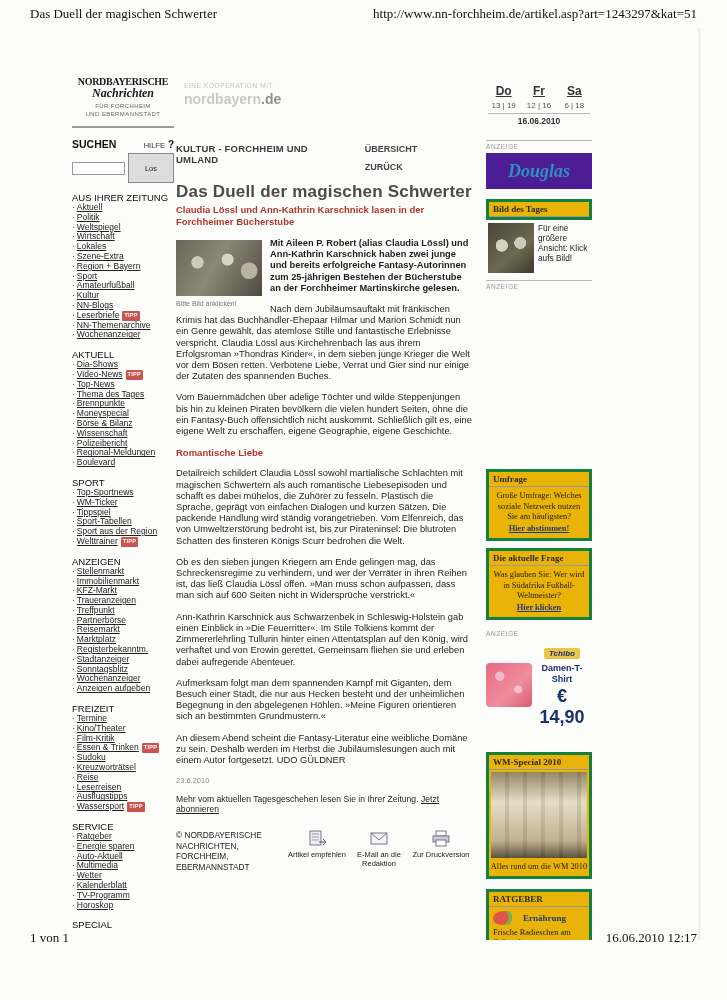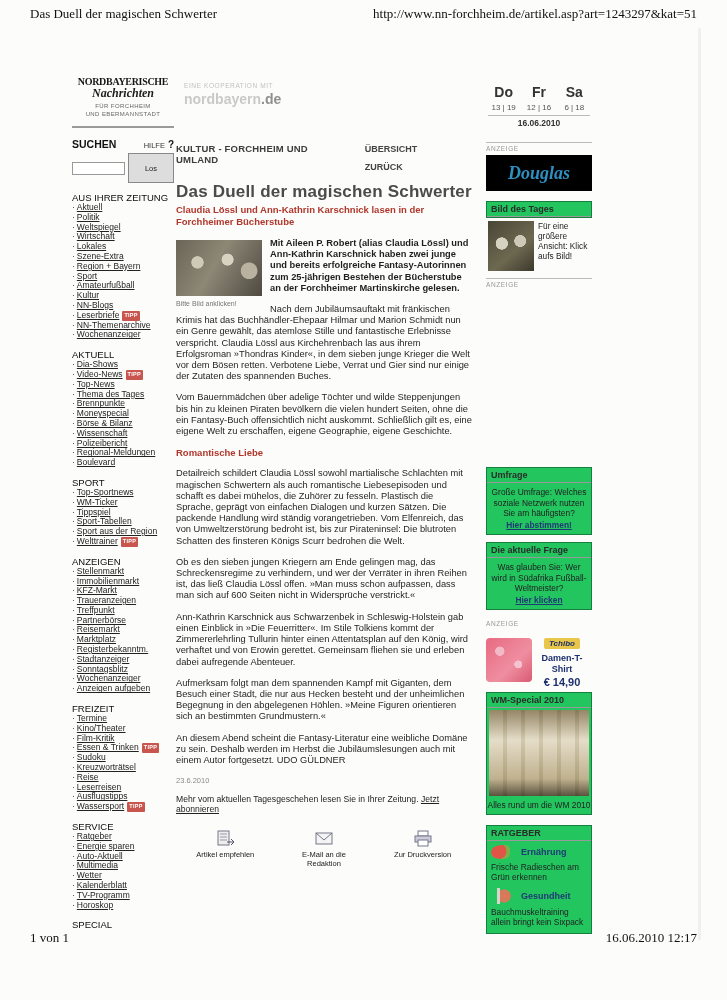--- a/index.html
+++ b/index.html
@@ -20,21 +20,21 @@
   .logo .l3{font-size:6px;color:#666;letter-spacing:.4px;margin-top:2px;}
   .logo-bar{position:absolute;left:0;top:50px;width:102px;height:2px;background:#9a9a9a;}
   .coop{position:absolute;left:112px;top:6px;}
   .coop .c1{font-size:6.5px;color:#c2c2c0;letter-spacing:.6px;}
   .coop .c2{font-size:14px;font-weight:bold;color:#c9c9c6;margin-top:2px;}
   .coop .c2 b{color:#8f8f8c;}
   
   .rightcol{position:absolute;left:414px;top:0;width:106px;}
   .weather{padding-top:8px;}
   .weather .days,.weather .temps{display:flex;text-align:center;}
-  .weather .days span{flex:1;font-weight:bold;font-size:14px;color:#333;}
+  .weather .days span{flex:1;font-weight:bold;font-size:12px;color:#333;text-decoration:underline;}
   .weather .temps span{flex:1;font-size:8px;color:#555;margin-top:3px;}
   .weather .wline{border-top:1px solid #bbb;margin:3px 2px 2px;}
   .weather .wdate{text-align:center;font-weight:bold;font-size:8.5px;color:#333;}
   
   .leftcol{position:absolute;left:0;top:62px;width:102px;}
   .searchrow{display:flex;align-items:baseline;}
   .searchrow .s1{font-weight:bold;font-size:10.5px;color:#111;flex:1;}
   .searchrow .s2{font-size:7.5px;color:#333;margin-right:3px;}
   .searchrow .s3{font-weight:bold;font-size:10px;color:#111;}
   .searchbar{display:flex;margin-top:3px;align-items:center;}
@@ -70,43 +70,43 @@
   .moreline .sublink{text-decoration:underline;cursor:pointer;}
   .footrow{display:flex;margin-top:16px;}
   .copyright{font-size:8.3px;color:#222;width:150px;line-height:10.5px;}
   .actions{flex:1;display:flex;justify-content:space-around;text-align:center;}
   .action{width:62px;cursor:pointer;}
   .action svg{display:block;margin:0 auto 3px;}
   .action .alabel{font-size:7.5px;line-height:9px;color:#222;}
   
   .anz-div{border-top:1px solid #bbb;margin-top:14px;}
   .anz-label{font-size:6.5px;color:#999;letter-spacing:.6px;margin:2px 0 3px;}
-  .douglas{height:36px;background:#000000;display:flex;align-items:center;justify-content:center;cursor:pointer;}
+  .douglas{height:36px;background:#4c1d95;display:flex;align-items:center;justify-content:center;cursor:pointer;}
   .douglas span{font-family:"Liberation Serif",serif;font-style:italic;font-weight:bold;font-size:18px;color:#2e8fc0;}
-  .box{border:1px solid #15803d;background:#22c55e;margin-top:10px;}
+  .box{border:3px solid #15803d;background:#eab308;margin-top:10px;font-family:Liberation Serif, serif;}
   .box-h{font-weight:bold;font-size:9px;color:#2b2b2b;padding:2px 4px;border-bottom:1px solid #999;}
   .bdt-body{display:flex;padding:3px 2px;}
   .bdt-img{width:46px;height:50px;flex:none;background:
       radial-gradient(circle at 30% 45%,#d6d2c2 0 14%,transparent 15%),
       radial-gradient(circle at 70% 40%,#cdc9b8 0 13%,transparent 14%),
       linear-gradient(140deg,#4a4636,#6d6850 60%,#3c392c);cursor:pointer;}
   .bdt-txt{font-size:8.3px;line-height:10px;color:#222;padding-left:4px;}
   .cbox-body{font-size:8.4px;line-height:10.5px;color:#222;text-align:center;padding:4px 3px;}
   .blink{text-decoration:underline;font-weight:bold;color:#203a77;cursor:pointer;display:inline-block;margin-top:1px;}
   .spacer-tall{height:166px;}
   .tchibo{display:flex;padding:2px 0;align-items:center;}
   .tshirt{width:46px;height:44px;flex:none;background:
       radial-gradient(circle at 30% 30%,#f2b9c6 0 10%,transparent 11%),
       radial-gradient(circle at 70% 60%,#f4c3ce 0 9%,transparent 10%),
       linear-gradient(135deg,#e86a81,#ef8ea0 60%,#d95a72);border-radius:4px;}
   .tch-r{flex:1;text-align:center;}
   .tch-logo{display:inline-block;background:#e8c64a;color:#1c2f6e;font-style:italic;font-weight:bold;
             font-size:8px;padding:1px 5px;border-radius:2px;}
   .tch-prod{font-weight:bold;font-size:9px;color:#1c2f6e;line-height:10.5px;margin-top:3px;text-align:center;}
-  .tch-price{font-weight:bold;font-size:11px;color:#1c2f6e;margin-top:2px;}
+  .tch-price{font-weight:bold;font-size:18px;color:#1c2f6e;margin-top:2px;}
   .wm-img{height:86px;margin:2px;background:
       repeating-linear-gradient(90deg,#f3efe4 0 14px,#ded8c5 14px 18px),
       linear-gradient(#9c8f72,#f0ece0 35%,#c9bda0 80%,#5f5847);background-blend-mode:multiply;cursor:pointer;}
   .wm-cap{text-align:center;font-size:8.4px;line-height:10px;color:#222;padding:2px 0 4px;}
   .rat-item{padding:4px 4px 2px;}
   .rat-row{display:flex;align-items:center;}
   .rat-ic1{width:22px;height:14px;flex:none;border-radius:50% 40% 50% 40%;
            background:radial-gradient(circle at 35% 45%,#e05545 0 45%,#7fae4a 50% 70%,transparent 71%);}
   .rat-ic2{width:22px;height:16px;flex:none;background:
            linear-gradient(90deg,transparent 0 6px,#d8d4cc 6px 9px,transparent 9px),
@@ -248,20 +248,24 @@
         <p>An diesem Abend scheint die Fantasy-Literatur eine weibliche Domäne zu sein. Deshalb werden im Herbst die Jubiläumslesungen auch mit einem Autor fortgesetzt. UDO GÜLDNER</p>
       </div>
 
       <div class="smalldate">23.6.2010</div>
       <div class="moreline">
         <span>Mehr vom aktuellen Tagesgeschehen lesen Sie in Ihrer Zeitung.</span>
         <span class="sublink">Jetzt abonnieren</span>
       </div>
 
       <div class="footrow">
+        <div class="copyright">
+          <div>© NORDBAYERISCHE NACHRICHTEN,</div>
+          <div>FORCHHEIM, EBERMANNSTADT</div>
+        </div>
         <div class="actions">
           <div class="action">
             <svg width="20" height="17" viewBox="0 0 20 17">
                 <rect x="3" y="1" width="11" height="14" fill="#eee" stroke="#778"></rect>
                 <line x1="5" y1="4" x2="12" y2="4" stroke="#99a"></line>
                 <line x1="5" y1="7" x2="12" y2="7" stroke="#99a"></line>
                 <line x1="5" y1="10" x2="12" y2="10" stroke="#99a"></line>
                 <path d="M12 12 L19 12 M16 9 L19 12 L16 15" fill="none" stroke="#556"></path>
               </svg>
             <div class="alabel">Artikel empfehlen</div>
@@ -339,21 +343,21 @@
       <div class="anz-label" style="margin-top:10px">ANZEIGE</div>
       <div class="tchibo">
         <div class="tshirt"></div>
         <div class="tch-r">
           <span class="tch-logo">Tchibo</span>
           <div class="tch-prod">Damen-T-Shirt</div>
           <div class="tch-price">€ 14,90</div>
         </div>
       </div>
 
-      <div class="box" style="margin-top:2px">
+      <div class="box" style="margin-top:22px">
         <div class="box-h">WM-Special 2010</div>
         <div class="wm-img"></div>
         <div class="wm-cap">Alles rund um die WM 2010</div>
       </div>
 
       <div class="box">
         <div class="box-h">RATGEBER</div>
         <div class="rat-item">
           <div class="rat-row">
             <span class="rat-ic1"></span>

